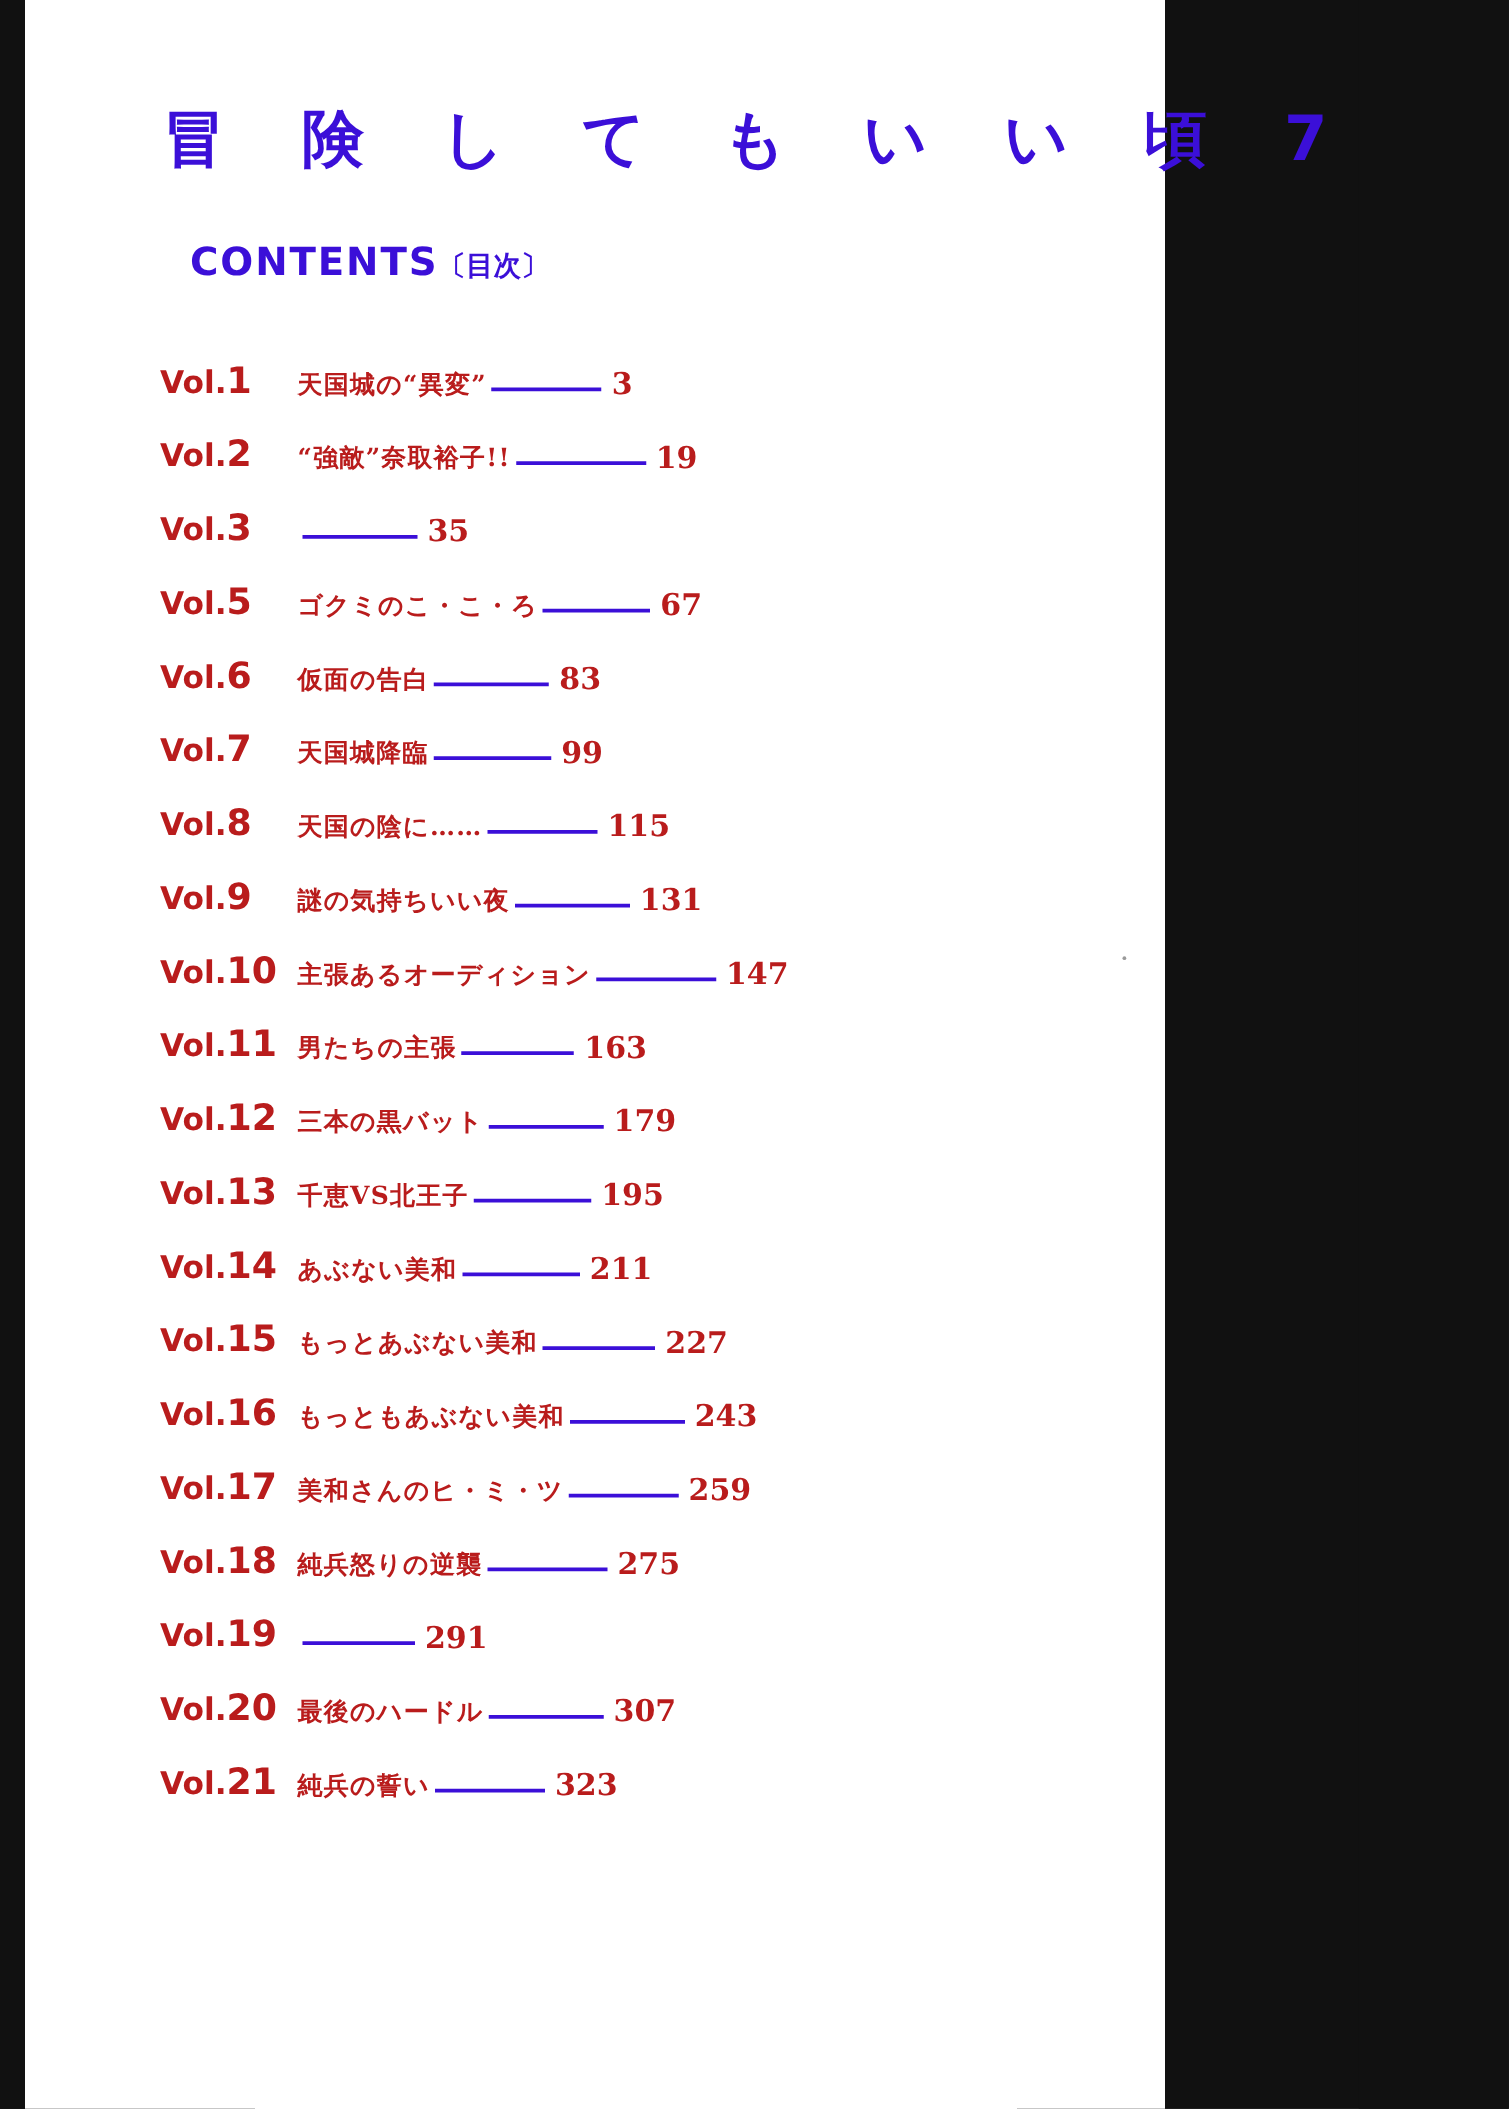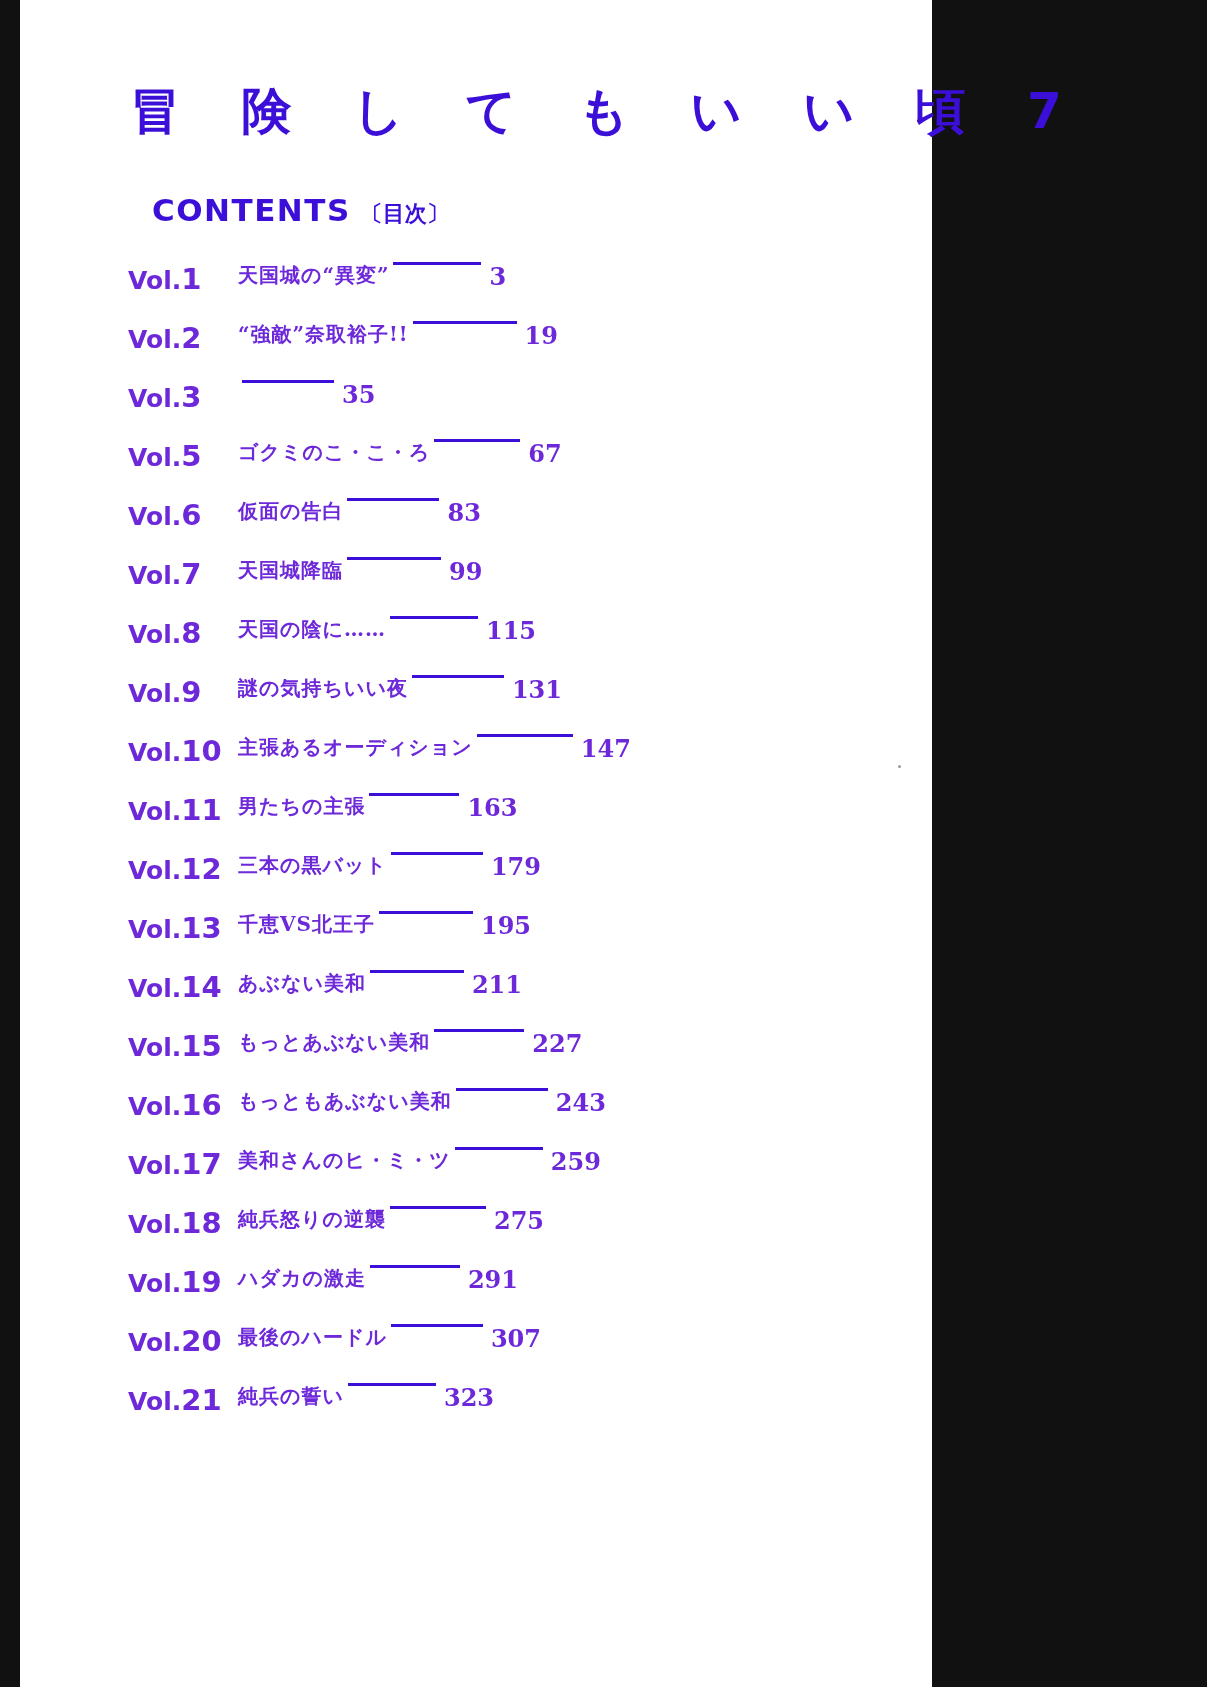--- a/index.html
+++ b/index.html
@@ -55,33 +55,32 @@
     font-family: "DejaVu Sans", sans-serif;
     font-weight: bold;
     font-size: 31px;
     letter-spacing: 1.5px;
     margin-left: 20px;
   }
   .contents-head .jp {
     font-family: Liberation Serif, serif;
     font-weight: bold;
     font-size: 22px;
-    margin-left: 10px;
   }
   .toc {
     position: absolute;
     left: 108px;
     top: 262px;
     width: 860px;
   }
   .toc-row {
     display: flex;
-    align-items: flex-start;
+    align-items: flex-end;
     height: 59px;
-    color: #6d28d9;
+    color: #b91c1c;
     white-space: nowrap;
   }
   .vol {
     font-family: "DejaVu Sans", sans-serif;
     font-weight: bold;
     font-size: 25px;
     width: 110px;
     flex: 0 0 110px;
   }
   .vol .num {
@@ -226,21 +225,20 @@
         <span class="page-num">259</span>
       </div>
       <div class="toc-row">
         <span class="vol"><span>Vol.</span><span class="num">18</span></span>
         <span class="chapter">純兵怒りの逆襲</span>
         <span class="leader" style="width: 96px;"></span>
         <span class="page-num">275</span>
       </div>
       <div class="toc-row">
         <span class="vol"><span>Vol.</span><span class="num">19</span></span>
-        <span class="chapter">ハダカの激走</span>
         <span class="leader" style="width: 90px;"></span>
         <span class="page-num">291</span>
       </div>
       <div class="toc-row">
         <span class="vol"><span>Vol.</span><span class="num">20</span></span>
         <span class="chapter">最後のハードル</span>
         <span class="leader" style="width: 92px;"></span>
         <span class="page-num">307</span>
       </div>
       <div class="toc-row">

